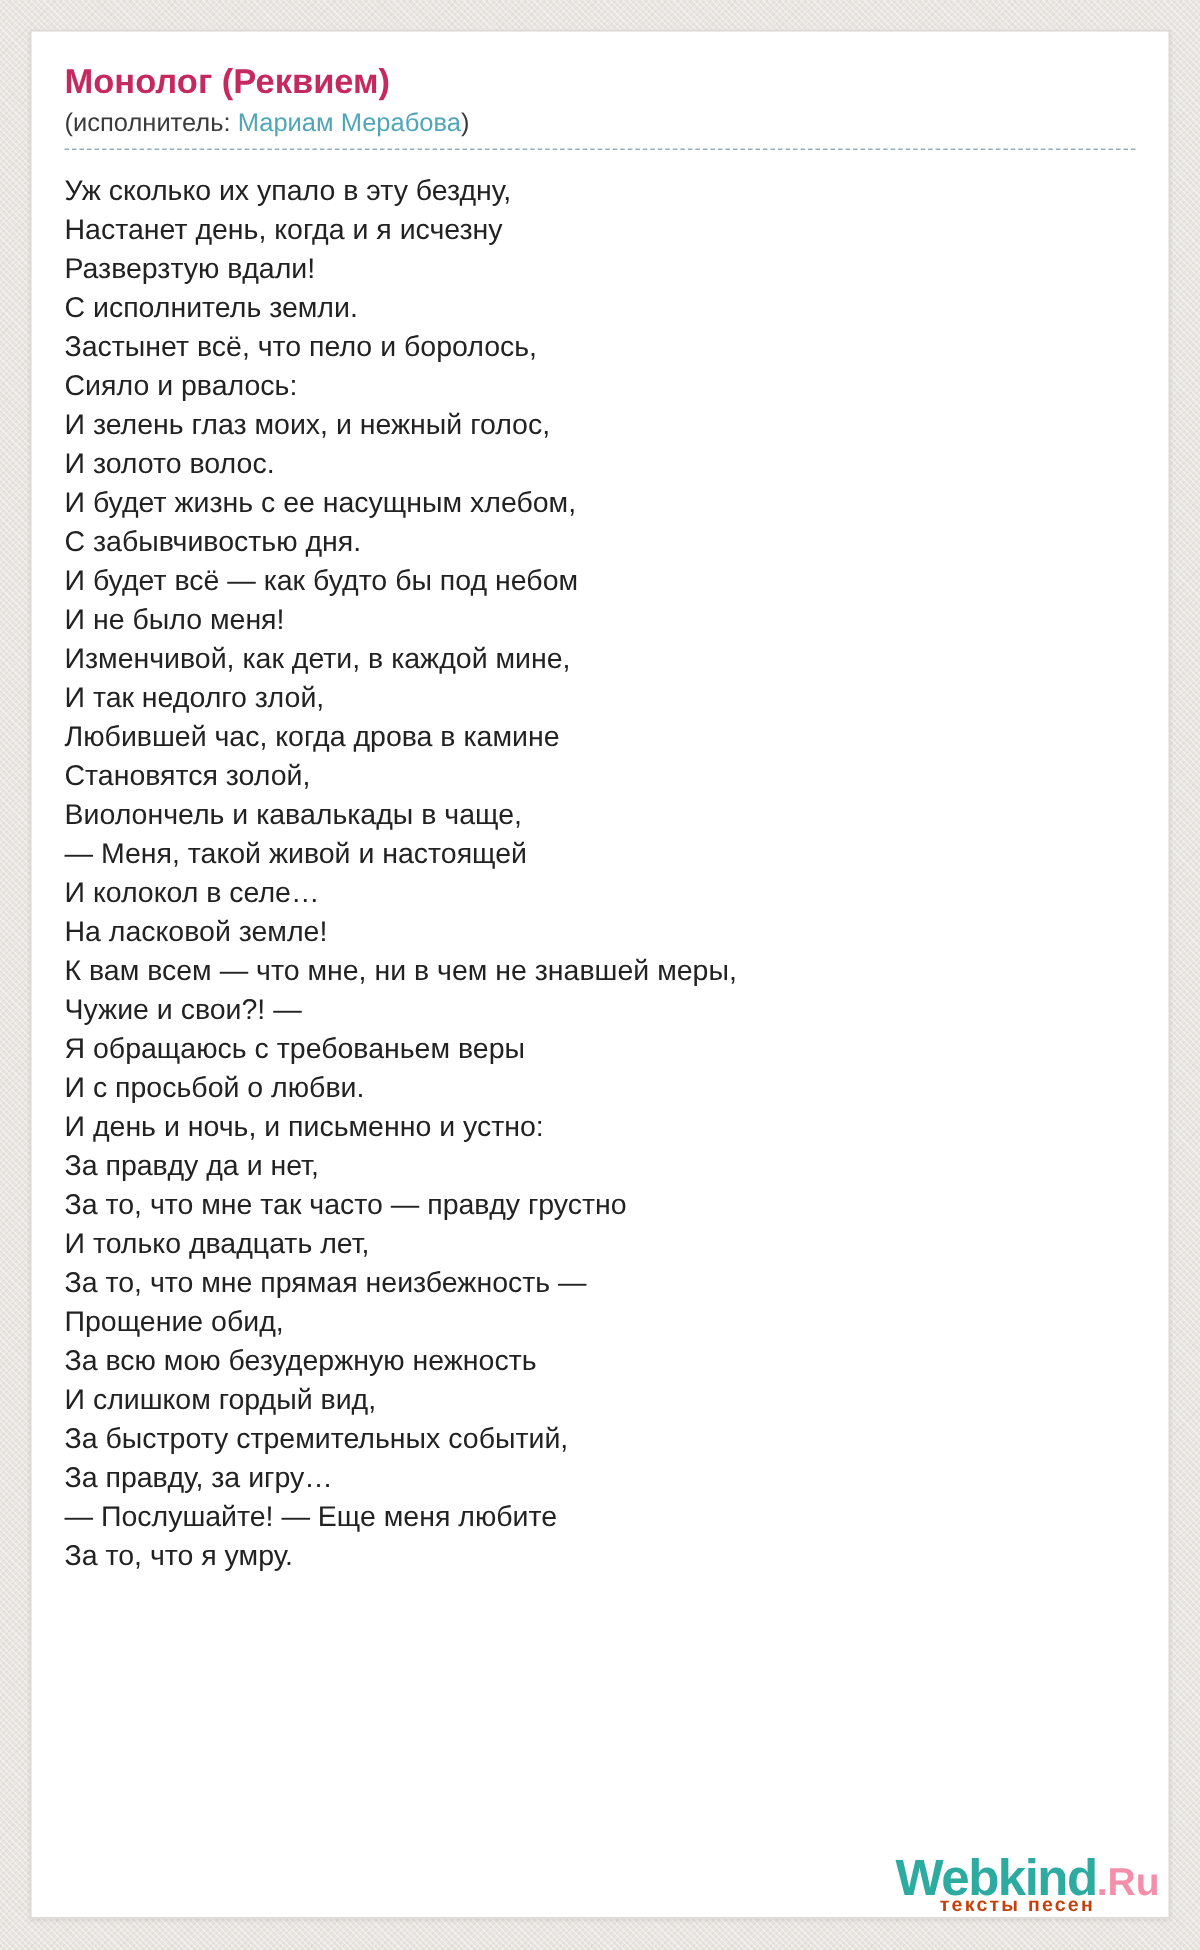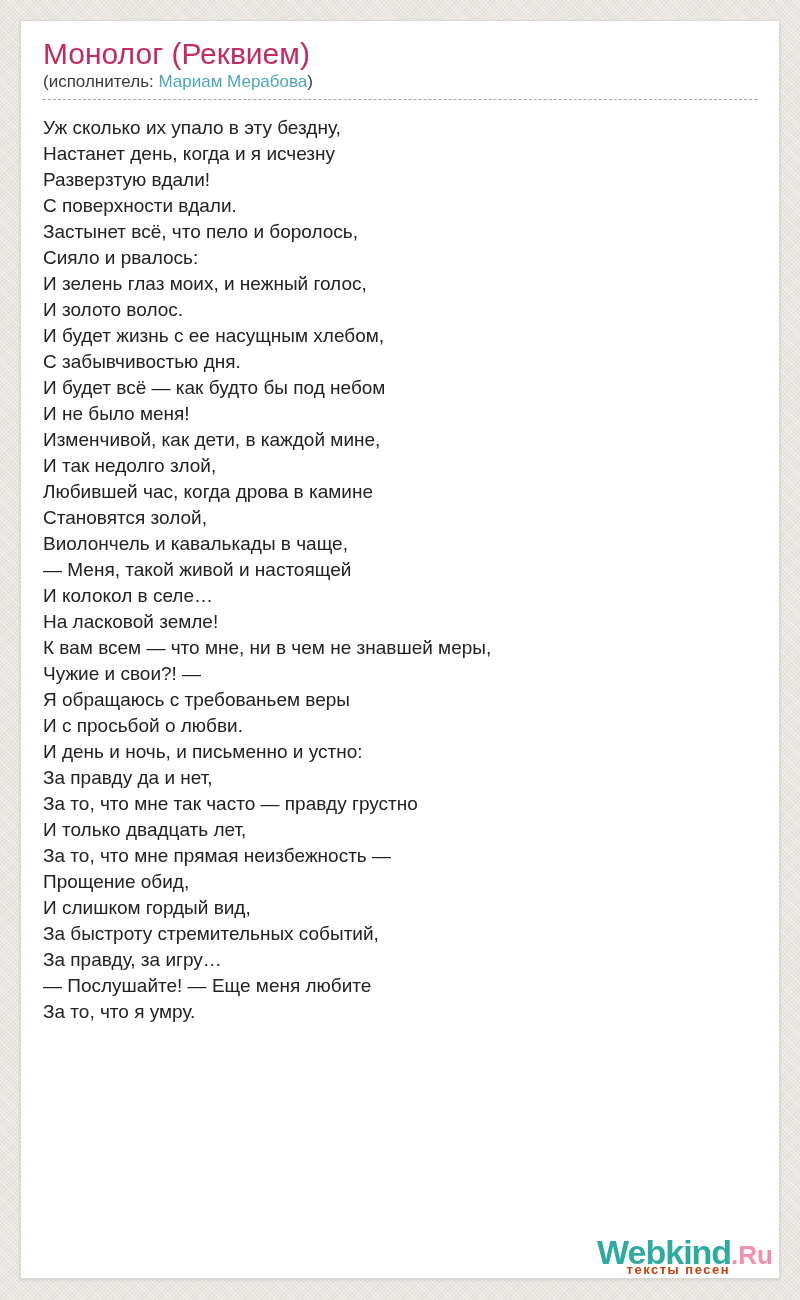--- a/index.html
+++ b/index.html
@@ -18,22 +18,22 @@
     position: absolute;
     left: 20px; top: 20px;
     width: 760px; height: 1259px;
     background: #ffffff;
     border: 1px solid #dcd8d3;
     box-shadow: 0 1px 3px rgba(0,0,0,.10);
     padding: 18px 22px 0 22px;
   }
   .song-title {
     margin: 0;
-    font-size: 30px;
-    font-weight: normal;
+    font-size: 23px;
+    font-weight: bold;
     color: #c52a5e;
     line-height: 30px;
   }
   .artist-line {
     margin-top: 3px;
     font-size: 17px;
     color: #3b3b3b;
     line-height: 20px;
     padding-bottom: 7px;
     border-bottom: 1px dashed #9aabb8;
@@ -88,21 +88,21 @@
   <div>
     <h1 class="song-title">Монолог (Реквием)</h1>
     <div class="artist-line"><span>(исполнитель: </span><a class="artist-link">Мариам Мерабова</a><span>)</span></div>
   </div>
 
   <div class="lyrics" id="lyrics">
       <div class="stanza">
         <div class="line">Уж сколько их упало в эту бездну,</div>
         <div class="line">Настанет день, когда и я исчезну</div>
         <div class="line">Разверзтую вдали!</div>
-        <div class="line">С поверхности вдали.</div>
+        <div class="line">С исполнитель земли.</div>
       </div>
       <div class="stanza">
         <div class="line">Застынет всё, что пело и боролось,</div>
         <div class="line">Сияло и рвалось:</div>
         <div class="line">И зелень глаз моих, и нежный голос,</div>
         <div class="line">И золото волос.</div>
       </div>
       <div class="stanza">
         <div class="line">И будет жизнь с ее насущным хлебом,</div>
         <div class="line">С забывчивостью дня.</div>
@@ -129,20 +129,21 @@
       </div>
       <div class="stanza">
         <div class="line">И день и ночь, и письменно и устно:</div>
         <div class="line">За правду да и нет,</div>
         <div class="line">За то, что мне так часто — правду грустно</div>
         <div class="line">И только двадцать лет,</div>
       </div>
       <div class="stanza">
         <div class="line">За то, что мне прямая неизбежность —</div>
         <div class="line">Прощение обид,</div>
+        <div class="line">За всю мою безудержную нежность</div>
         <div class="line">И слишком гордый вид,</div>
       </div>
       <div class="stanza">
         <div class="line">За быстроту стремительных событий,</div>
         <div class="line">За правду, за игру…</div>
         <div class="line">— Послушайте! — Еще меня любите</div>
         <div class="line">За то, что я умру.</div>
       </div>
     </div>
 

